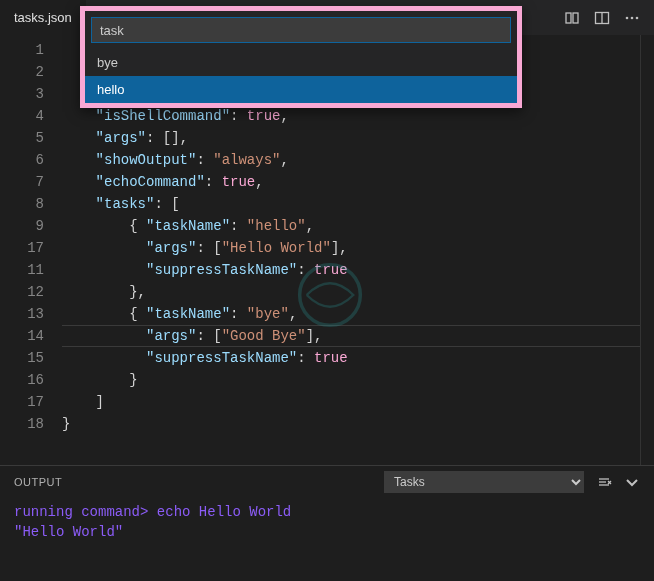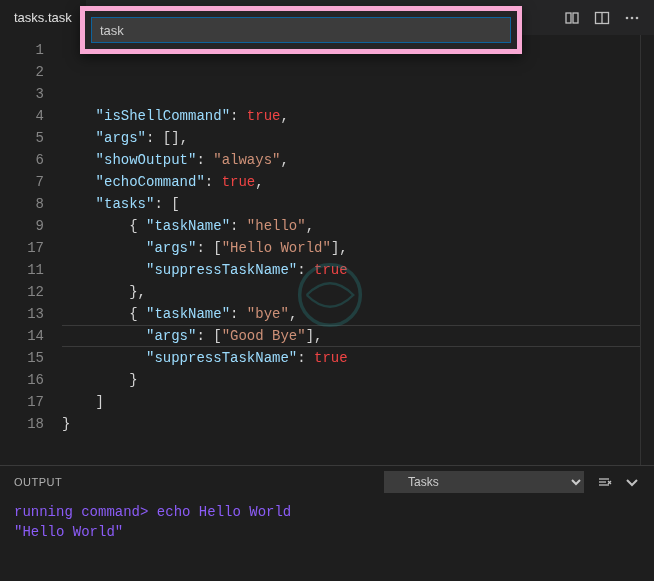--- a/index.html
+++ b/index.html
@@ -64,21 +64,21 @@
     border-top: 1px solid #3a3a3a;
     border-bottom: 1px solid #3a3a3a;
     pointer-events: none;
   }
   .minimap {
     width: 14px;
     background: #1e1e1e;
     border-left: 1px solid #333;
   }
   .k { color: #9cdcfe; }
-  .b { color: #ef4444; }
+  .b { color: #f9a8d4; }
   .s { color: #ce9178; }
   .p { color: #d4d4d4; }
   .command-palette {
     position: absolute;
     top: 6px; left: 80px;
     width: 442px;
     background: #252526;
     border: 5px solid #f9a8d4;
     box-shadow: 0 4px 12px rgba(0,0,0,0.5);
     z-index: 50;
@@ -118,21 +118,21 @@
   }
   .panel-title { letter-spacing: 0.5px; }
   .panel-select {
     margin-left: auto;
     background: #3c3c3c;
     color: #cccccc;
     border: none;
     font-size: 12px;
     height: 22px;
     width: 200px;
-    padding: 0 20px;
+    padding: 0 6px;
   }
   .panel-icons { display: flex; gap: 12px; margin-left: 12px; color: #c0c0c0; }
   .panel-body {
     padding: 4px 14px;
     font-family: Consolas, "Courier New", monospace;
     font-size: 14px;
     color: #8b5cf6;
     line-height: 20px;
   }
   .watermark {
@@ -142,21 +142,21 @@
     pointer-events: none;
     opacity: 0.25;
   }
   .watermark svg { width: 100%; height: 100%; }
 </style>
 </head>
 <body>
 
 <div class="tab-bar">
   <div class="tab">
-    <span>tasks.task</span>
+    <span>tasks.json</span>
   </div>
   <div class="tab-actions">
     <span class="icon">
       <svg width="16" height="16" viewBox="0 0 16 16" fill="none" stroke="currentColor" stroke-width="1.3">
           <rect x="2" y="3" width="5" height="10"></rect>
           <rect x="9" y="3" width="5" height="10"></rect>
         </svg>
     </span>
     <span class="icon">
       <svg width="16" height="16" viewBox="0 0 16 16" fill="none" stroke="currentColor" stroke-width="1.3">
@@ -224,20 +224,24 @@
     </div>
   </div>
   <div class="panel-body" id="panel-body">
       <div>running command&gt; echo Hello World</div>
       <div>"Hello World"</div>
     </div>
 </div>
 
 <div class="command-palette">
   <input class="cp-input" value="task " style="">
+  <div id="cp-list">
+      <div class="cp-item">bye</div>
+      <div class="cp-item selected">hello</div>
+    </div>
 </div>
 
 <div class="watermark">
   <svg viewBox="0 0 100 60">
       <circle cx="50" cy="30" r="26" fill="none" stroke="#2aa0a0" stroke-width="3"></circle>
       <path d="M30 30 Q50 10 70 30 Q50 50 30 30" fill="none" stroke="#2aa0a0" stroke-width="2"></path>
     </svg>
 </div>
 
 </body></html>

